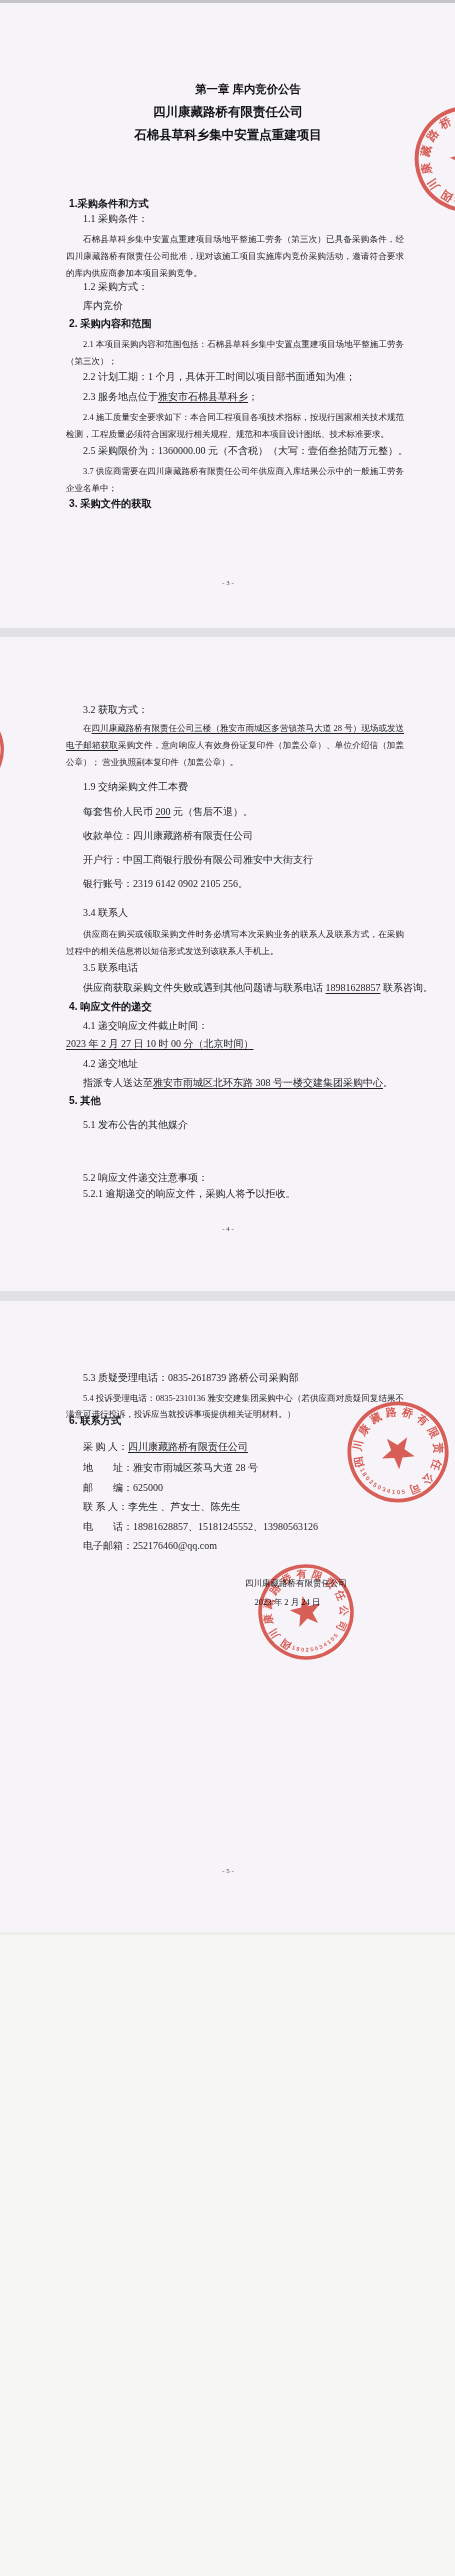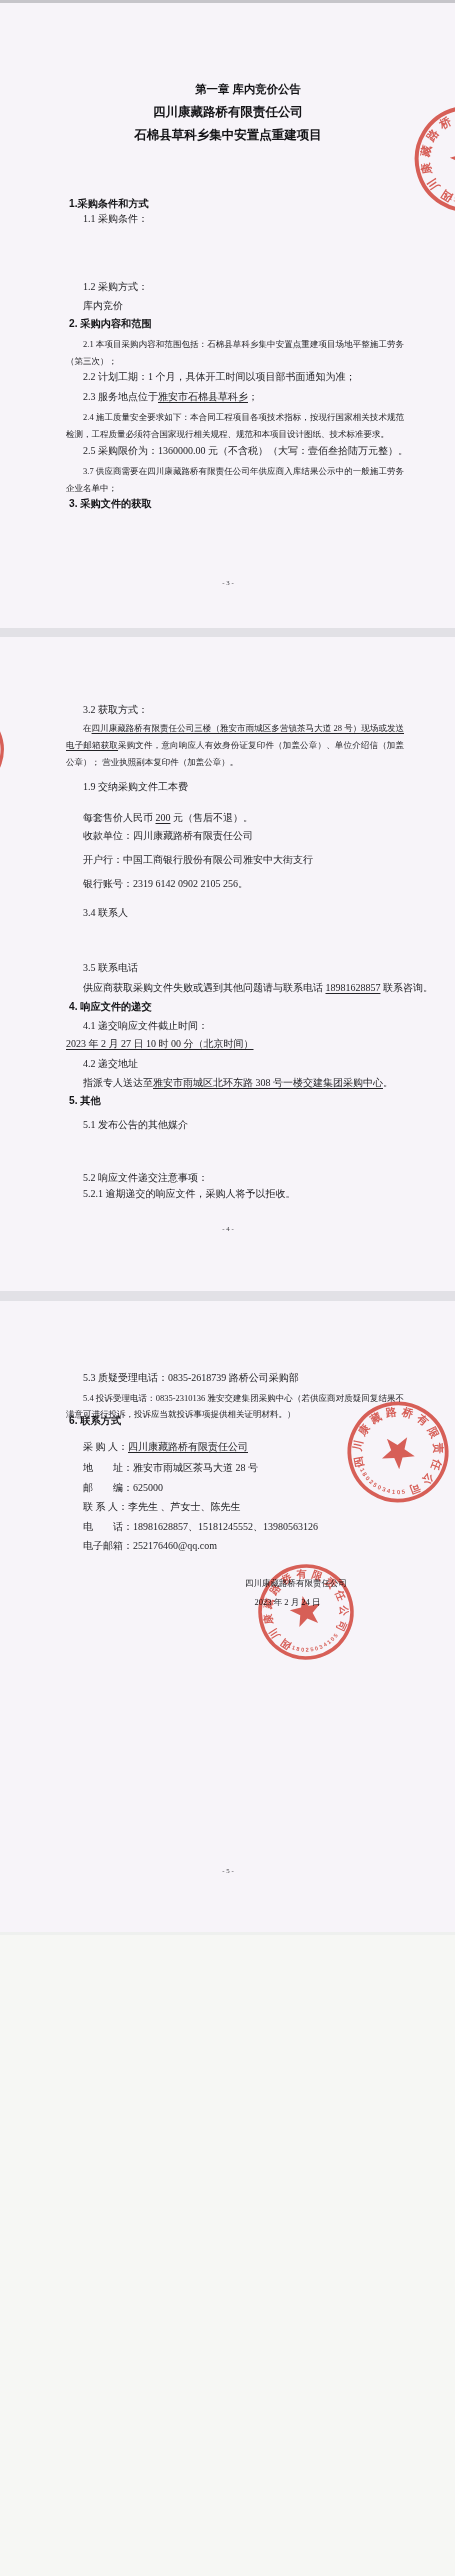--- a/index.html
+++ b/index.html
@@ -36,20 +36,21 @@
 
 <div class="topstrip"></div>
 
 <div class="page" id="page1">
   <div class="t t1" style="top:79px">第一章 库内竞价公告</div>
   <div class="t t2" style="top:101px">四川康藏路桥有限责任公司</div>
   <div class="t t2" style="top:124px">石棉县草科乡集中安置点重建项目</div>
 
   <div class="h" style="top:194px">1.采购条件和方式</div>
   <div class="line" style="top:210px">1.1 采购条件：</div>
+  <div class="para" style="top:228px">石棉县草科乡集中安置点重建项目场地平整施工劳务（第三次）已具备采购条件，经四川康藏路桥有限责任公司批准，现对该施工项目实施库内竞价采购活动，邀请符合要求的库内供应商参加本项目采购竞争。</div>
   <div class="line" style="top:278px">1.2 采购方式：</div>
   <div class="line" style="top:297px">库内竞价</div>
 
   <div class="h" style="top:314px">2. 采购内容和范围</div>
   <div class="para" style="top:333px">2.1 本项目采购内容和范围包括：石棉县草科乡集中安置点重建项目场地平整施工劳务（第三次）；</div>
   <div class="line" style="top:368px">2.2 计划工期：1 个月，具体开工时间以项目部书面通知为准；</div>
   <div class="line" style="top:388px"><span>2.3 服务地点位于</span><span class="u">雅安市石棉县草科乡</span><span>；</span></div>
   <div class="para" style="top:406px">2.4 施工质量安全要求如下：本合同工程项目各项技术指标，按现行国家相关技术规范检测，工程质量必须符合国家现行相关规程、规范和本项目设计图纸、技术标准要求。</div>
   <div class="line" style="top:442px">2.5 采购限价为：1360000.00 元（不含税）（大写：壹佰叁拾陆万元整）。</div>
   <div class="para" style="top:460px">3.7 供应商需要在四川康藏路桥有限责任公司年供应商入库结果公示中的一般施工劳务企业名单中；</div>
@@ -71,25 +72,26 @@
     </g>
   </svg>
 </div>
 
 <div class="gap" style="top:628px;height:8.5px"></div>
 
 <div class="page" id="page2">
   <div class="line" style="top:67px">3.2 获取方式：</div>
   <div class="para" style="top:83px"><span>在</span><span class="u">四川康藏路桥有限责任公司三楼（雅安市雨城区多营镇茶马大道 28 号）现场或发送电子邮箱获取</span><span>采购文件，意向响应人有效身份证复印件（加盖公章）、单位介绍信（加盖公章）； 营业执照副本复印件（加盖公章）。</span></div>
   <div class="line" style="top:144px">1.9 交纳采购文件工本费</div>
-  <div class="line" style="top:175px"><span>每套售价人民币 </span><span class="u">200</span><span> 元（售后不退）。</span></div>
+  <div class="line" style="top:169px"><span>每套售价人民币 </span><span class="u">200</span><span> 元（售后不退）。</span></div>
   <div class="line" style="top:193px">收款单位：四川康藏路桥有限责任公司</div>
   <div class="line" style="top:217px">开户行：中国工商银行股份有限公司雅安中大街支行</div>
   <div class="line" style="top:241px">银行账号：2319 6142 0902 2105 256。</div>
   <div class="line" style="top:270px">3.4 联系人</div>
+  <div class="para" style="top:289px">供应商在购买或领取采购文件时务必填写本次采购业务的联系人及联系方式，在采购过程中的相关信息将以短信形式发送到该联系人手机上。</div>
   <div class="line" style="top:325px">3.5 联系电话</div>
   <div class="line" style="top:345px"><span>供应商获取采购文件失败或遇到其他问题请与联系电话 </span><span class="u">18981628857</span><span> 联系咨询。</span></div>
 
   <div class="h" style="top:363px">4. 响应文件的递交</div>
   <div class="line" style="top:383px">4.1 递交响应文件截止时间：</div>
   <div class="line" style="top:401px;left:66px"><span class="u">2023 年 2 月 27 日 10 时 00 分（北京时间）</span></div>
   <div class="line" style="top:421px">4.2 递交地址</div>
   <div class="line" style="top:440px"><span>指派专人送达至</span><span class="u">雅安市雨城区北环东路 308 号一楼交建集团采购中心</span><span>。</span></div>
 
   <div class="h" style="top:457px">5. 其他</div>

